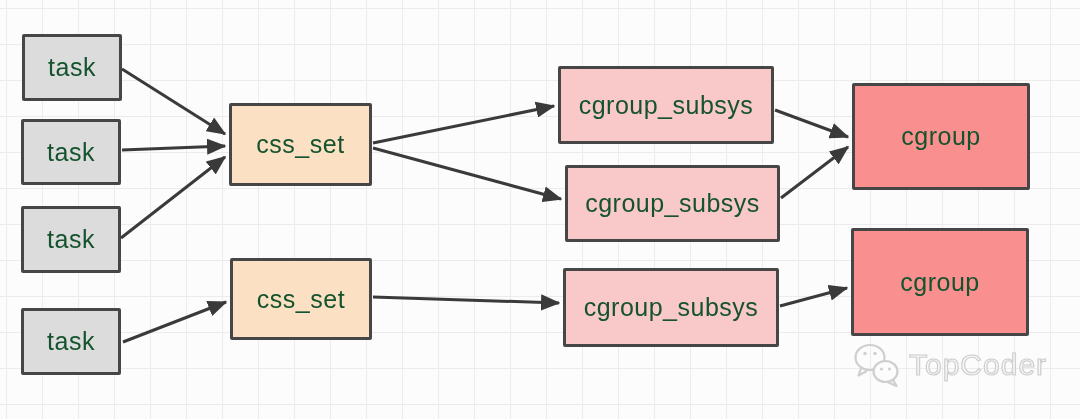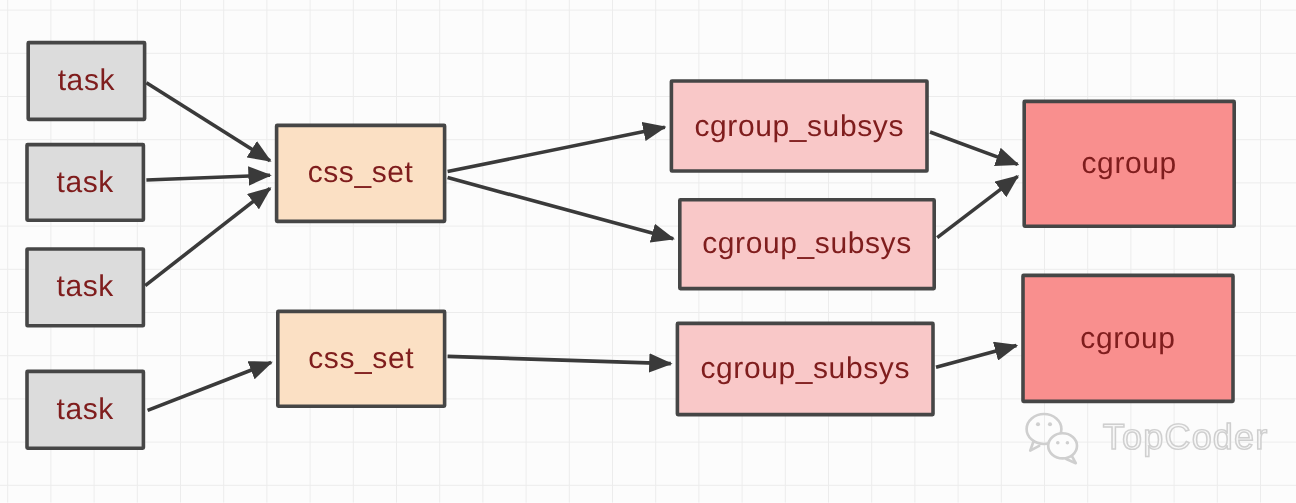--- a/index.html
+++ b/index.html
@@ -35,31 +35,31 @@
     box-sizing: border-box;
     border: 3px solid #464646;
     border-radius: 2px;
     display: flex;
     align-items: center;
     justify-content: center;
     z-index: 1;
   }
   .node .lbl {
     font-size: 25px;
-    color: #7f1d1d;
+    color: #14532d;
     letter-spacing: 0.5px;
     white-space: nowrap;
   }
   .watermark {
     position: absolute;
     left: 852px;
     top: 342px;
     display: flex;
     align-items: center;
-    gap: 17px;
+    gap: 7px;
     z-index: 3;
   }
   .watermark .wm-text {
     font-size: 30px;
     color: #f7f7f7;
     letter-spacing: 1px;
     -webkit-text-stroke: 1.2px #cfcfcf;
     text-shadow: 0 1px 1px #ffffff, 0 0 1px #c9c9c9;
   }
 </style>

